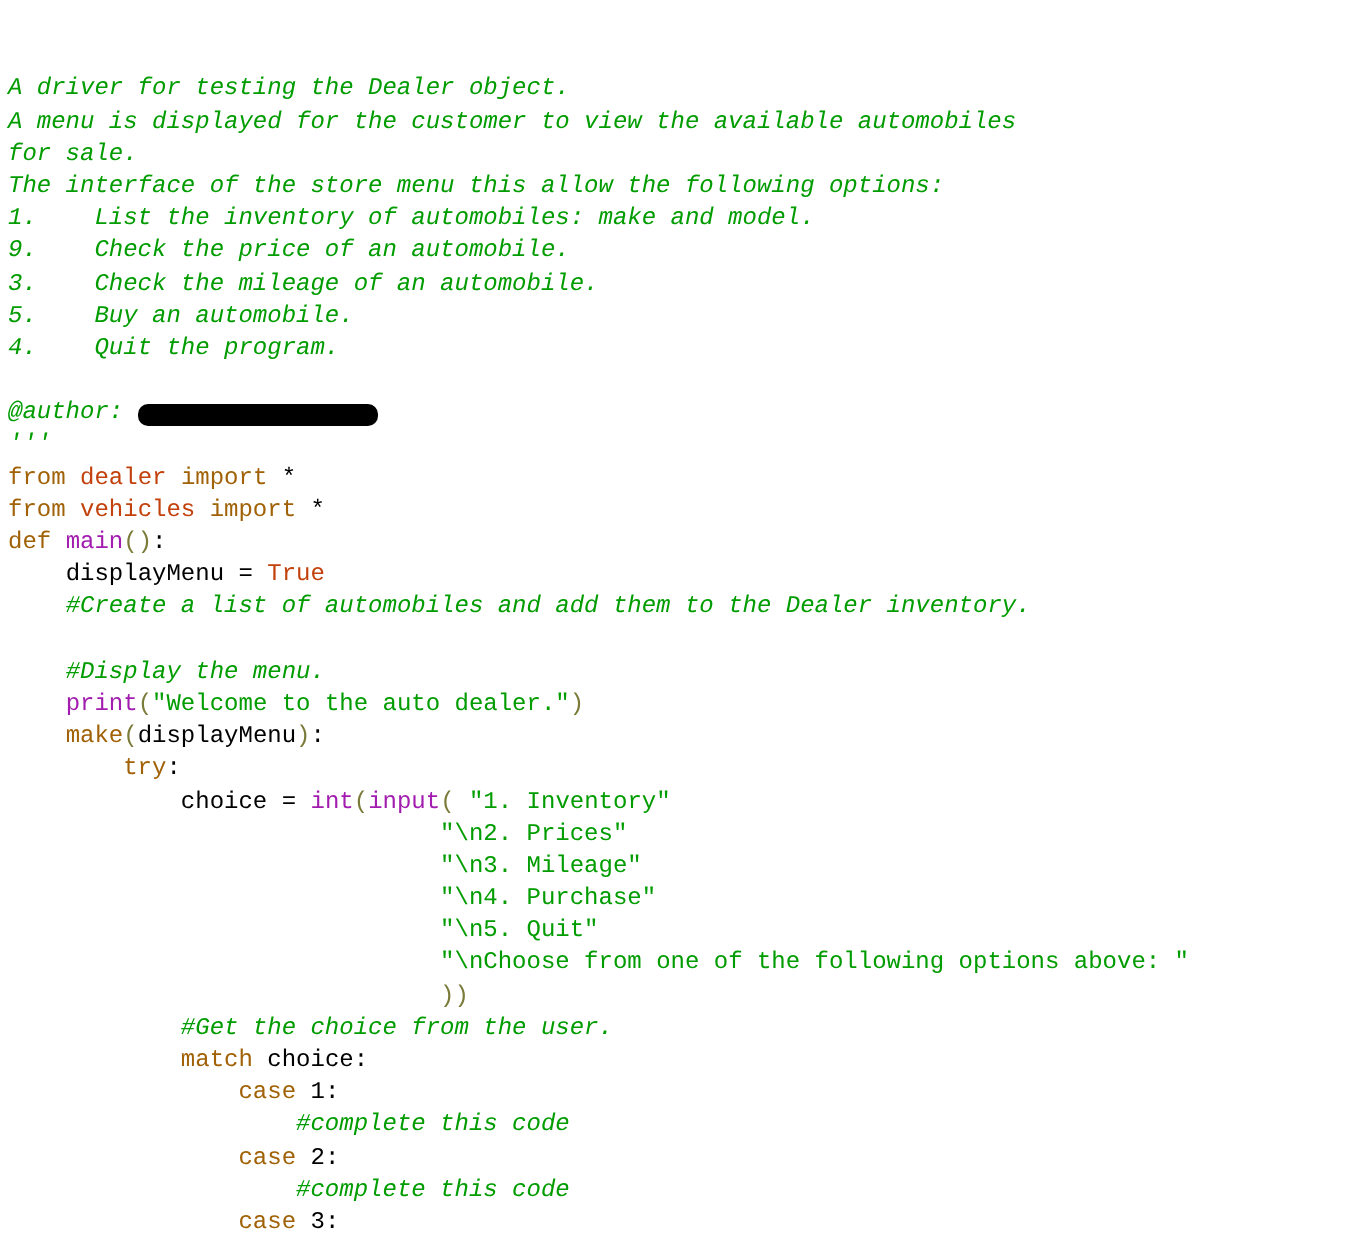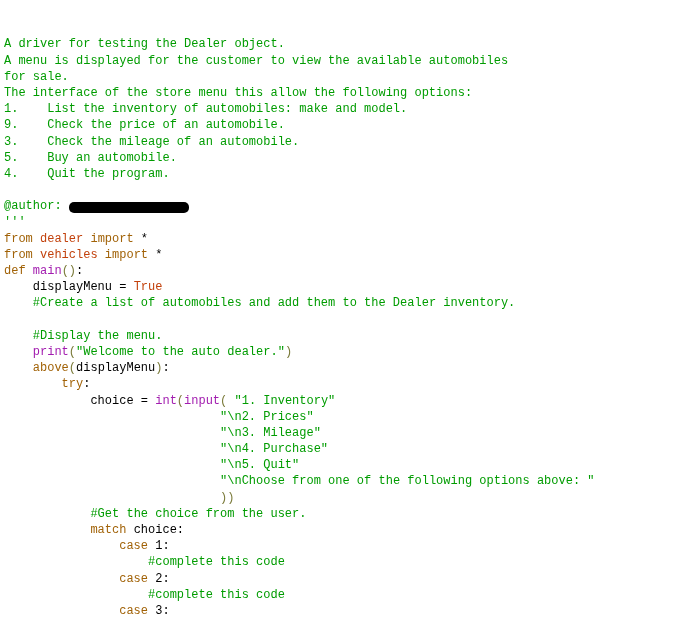--- a/index.html
+++ b/index.html
@@ -7,21 +7,21 @@
     padding: 4px;
     background: #ffffff;
     font-family: "Menlo", "Consolas", "Courier New", monospace;
     font-size: 12px;
     line-height: 1.35;
     white-space: pre;
     color: #000000;
     width: 681px;
     box-sizing: border-box;
   }
-  .t-comment  { color: #009c00; }      
+  .t-comment  { color: #009c00; font-style: italic; }      
   .t-keyword  { color: #a16207; }      
   .t-name     { color: #c2410c; }      
   .t-func     { color: #a21caf; }      
   .t-string   { color: #009c00; }      
   .t-paren    { color: #7a7a39; }
   .t-num      { color: #000000; }
   .t-black    { color: #000000; }
   .redacted {
     display: inline-block;
     width: 120px;
@@ -49,21 +49,21 @@
 <span class="t-comment">@author: </span><span class="redacted"></span>
 <span class="t-comment">'''</span>
 <span class="t-keyword">from</span> <span class="t-name">dealer</span> <span class="t-keyword">import</span> <span class="t-black">*</span>
 <span class="t-keyword">from</span> <span class="t-name">vehicles</span> <span class="t-keyword">import</span> <span class="t-black">*</span>
 <span class="t-keyword">def</span> <span class="t-func">main</span><span class="t-paren">()</span><span class="t-black">:</span>
     <span class="t-black">displayMenu</span><span class="t-black"> = </span><span class="t-name">True</span>
     <span class="t-comment">#Create a list of automobiles and add them to the Dealer inventory.</span>
 
     <span class="t-comment">#Display the menu.</span>
     <span class="t-func">print</span><span class="t-paren">(</span><span class="t-string">"Welcome to the auto dealer."</span><span class="t-paren">)</span>
-    <span class="t-keyword">above</span><span class="t-paren">(</span><span class="t-black">displayMenu</span><span class="t-paren">)</span><span class="t-black">:</span>
+    <span class="t-keyword">make</span><span class="t-paren">(</span><span class="t-black">displayMenu</span><span class="t-paren">)</span><span class="t-black">:</span>
         <span class="t-keyword">try</span><span class="t-black">:</span>
             <span class="t-black">choice</span><span class="t-black"> = </span><span class="t-func">int</span><span class="t-paren">(</span><span class="t-func">input</span><span class="t-paren">(</span> <span class="t-string">"1. Inventory"</span>
                               <span class="t-string">"\n2. Prices"</span>
                               <span class="t-string">"\n3. Mileage"</span>
                               <span class="t-string">"\n4. Purchase"</span>
                               <span class="t-string">"\n5. Quit"</span>
                               <span class="t-string">"\nChoose from one of the following options above: "</span>
                               <span class="t-paren">))</span>
             <span class="t-comment">#Get the choice from the user.</span>
             <span class="t-keyword">match</span> <span class="t-black">choice</span><span class="t-black">:</span>

